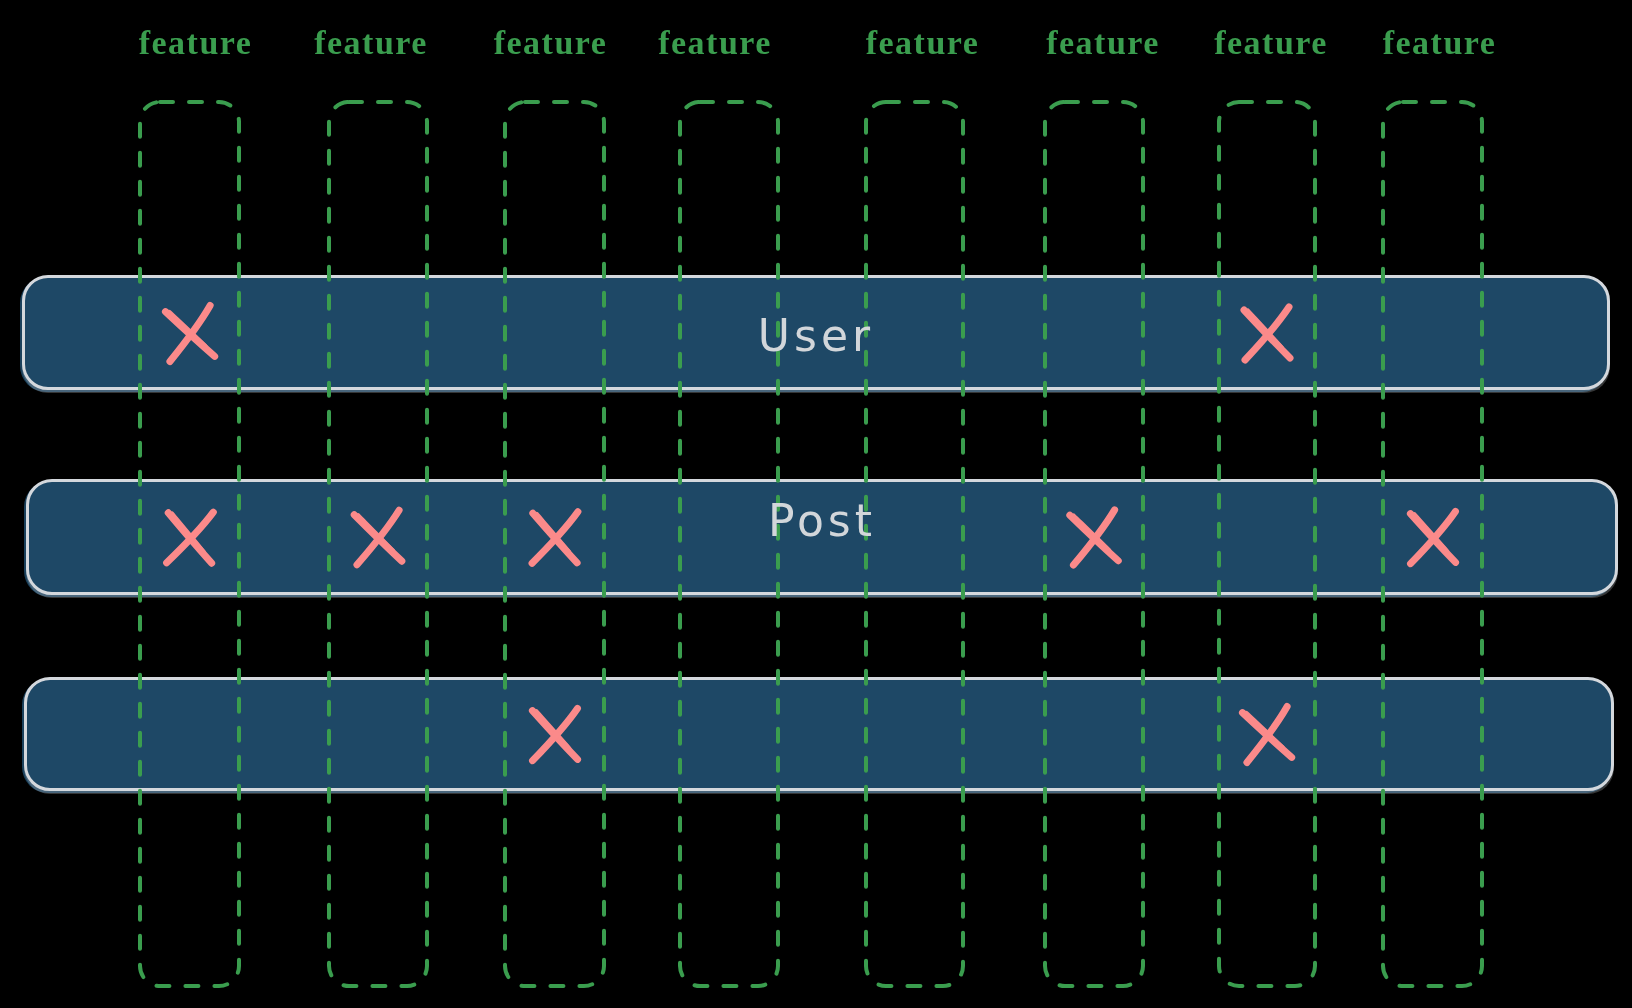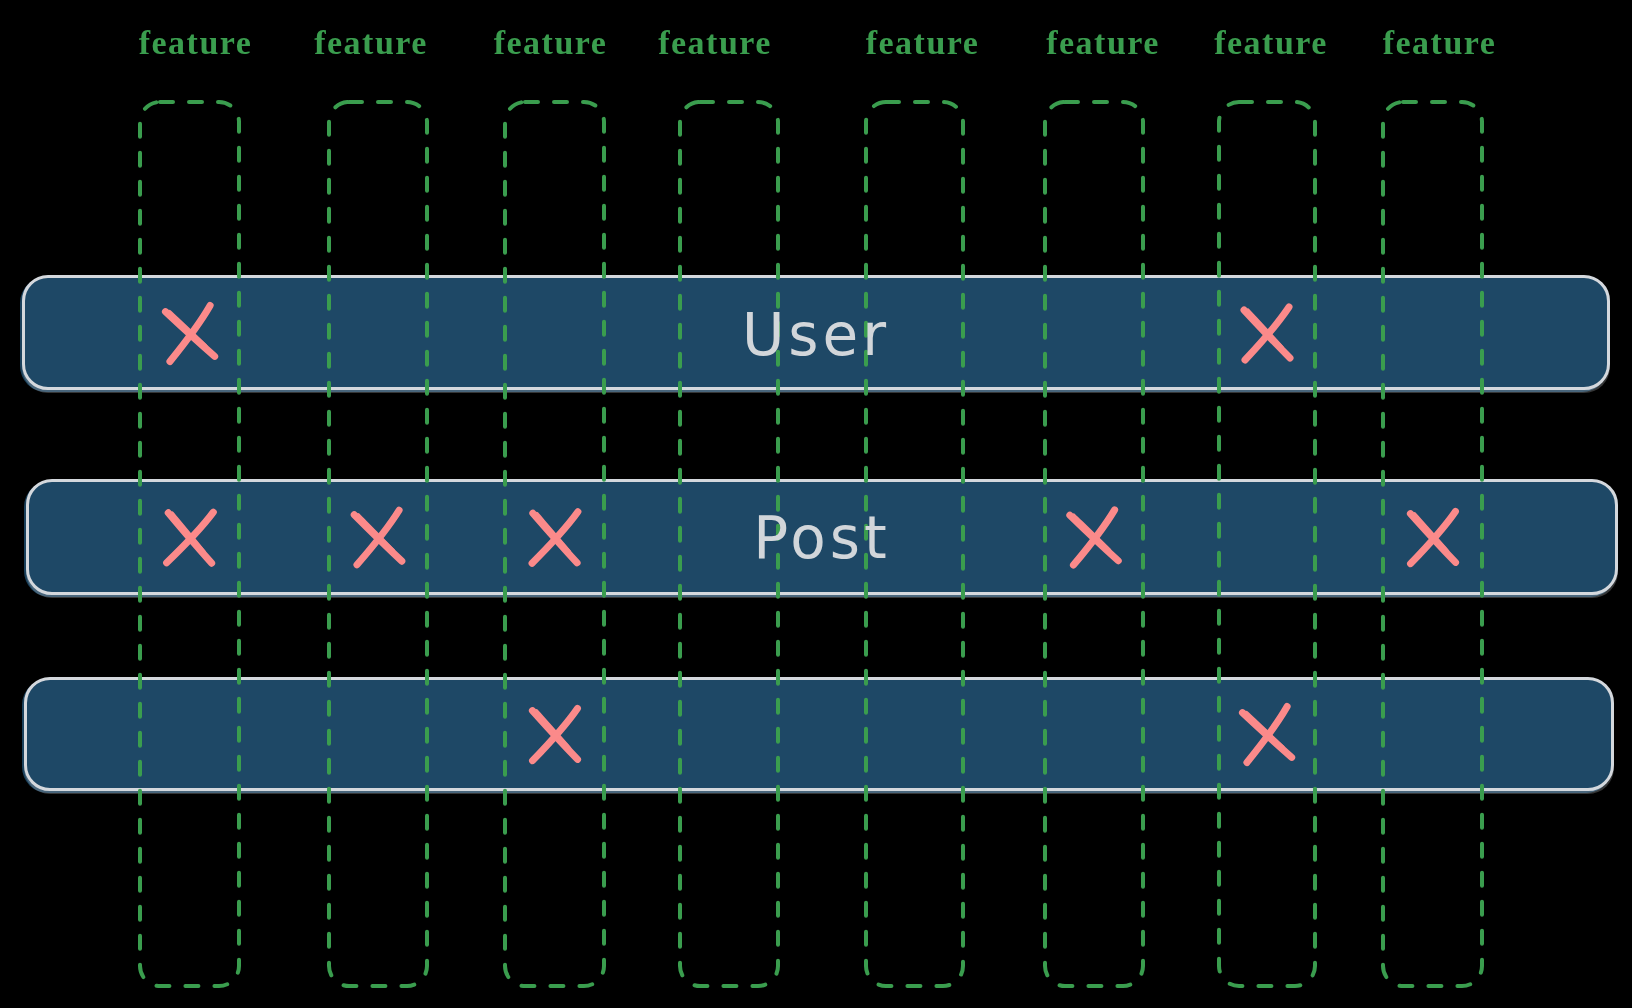--- a/index.html
+++ b/index.html
@@ -38,21 +38,21 @@
     position:absolute;
     background:var(--row-fill);
     border:3px solid var(--row-border);
     border-radius:26px;
     box-sizing:border-box;
     box-shadow:0 3px 0 rgba(210,214,220,.25), -2px 2px 0 rgba(30,72,102,.9);
   }
   .entity-label{
     position:absolute;
     transform:translate(-50%,-50%);
-    font-size:58px;
+    font-size:44px;
     font-weight:500;
     letter-spacing:4px;
     color:var(--row-text);
     white-space:nowrap;
   }
   .cross-mark{
     position:absolute;
     transform:translate(-50%,-50%);
   }
   .cross-mark svg{display:block;}
@@ -85,21 +85,21 @@
           <path d="M54 8 C 44 23, 24 46, 10 61" fill="none" stroke="var(--cross)" stroke-width="7" stroke-linecap="round"></path>
         </svg>
       </div>
       <div class="cross-mark" style="left: 1267px; top: 332.5px;">
         <svg width="64" height="68" viewBox="0 0 64 68" style="transform:rotate(0deg)">
           <path d="M9 11 C 22 25, 42 46, 55 59" fill="none" stroke="var(--cross)" stroke-width="7" stroke-linecap="round"></path>
           <path d="M13 11 C 25 24, 38 38, 47 48" fill="none" stroke="var(--cross)" stroke-width="3.2" stroke-linecap="round"></path>
           <path d="M54 8 C 44 23, 24 46, 10 61" fill="none" stroke="var(--cross)" stroke-width="7" stroke-linecap="round"></path>
         </svg>
       </div>
-      <div class="entity-label" style="left: 822px; top: 538px;">Post</div>
+      <div class="entity-label" style="left: 822px; top: 520px;">Post</div>
       <div class="cross-mark" style="left: 189.5px; top: 537px;">
         <svg width="64" height="68" viewBox="0 0 64 68" style="transform:rotate(3deg)">
           <path d="M9 11 C 22 25, 42 46, 55 59" fill="none" stroke="var(--cross)" stroke-width="7" stroke-linecap="round"></path>
           <path d="M13 11 C 25 24, 38 38, 47 48" fill="none" stroke="var(--cross)" stroke-width="3.2" stroke-linecap="round"></path>
           <path d="M54 8 C 44 23, 24 46, 10 61" fill="none" stroke="var(--cross)" stroke-width="7" stroke-linecap="round"></path>
         </svg>
       </div>
       <div class="cross-mark" style="left: 378px; top: 537px;">
         <svg width="64" height="68" viewBox="0 0 64 68" style="transform:rotate(-2deg)">
           <path d="M9 11 C 22 25, 42 46, 55 59" fill="none" stroke="var(--cross)" stroke-width="7" stroke-linecap="round"></path>

